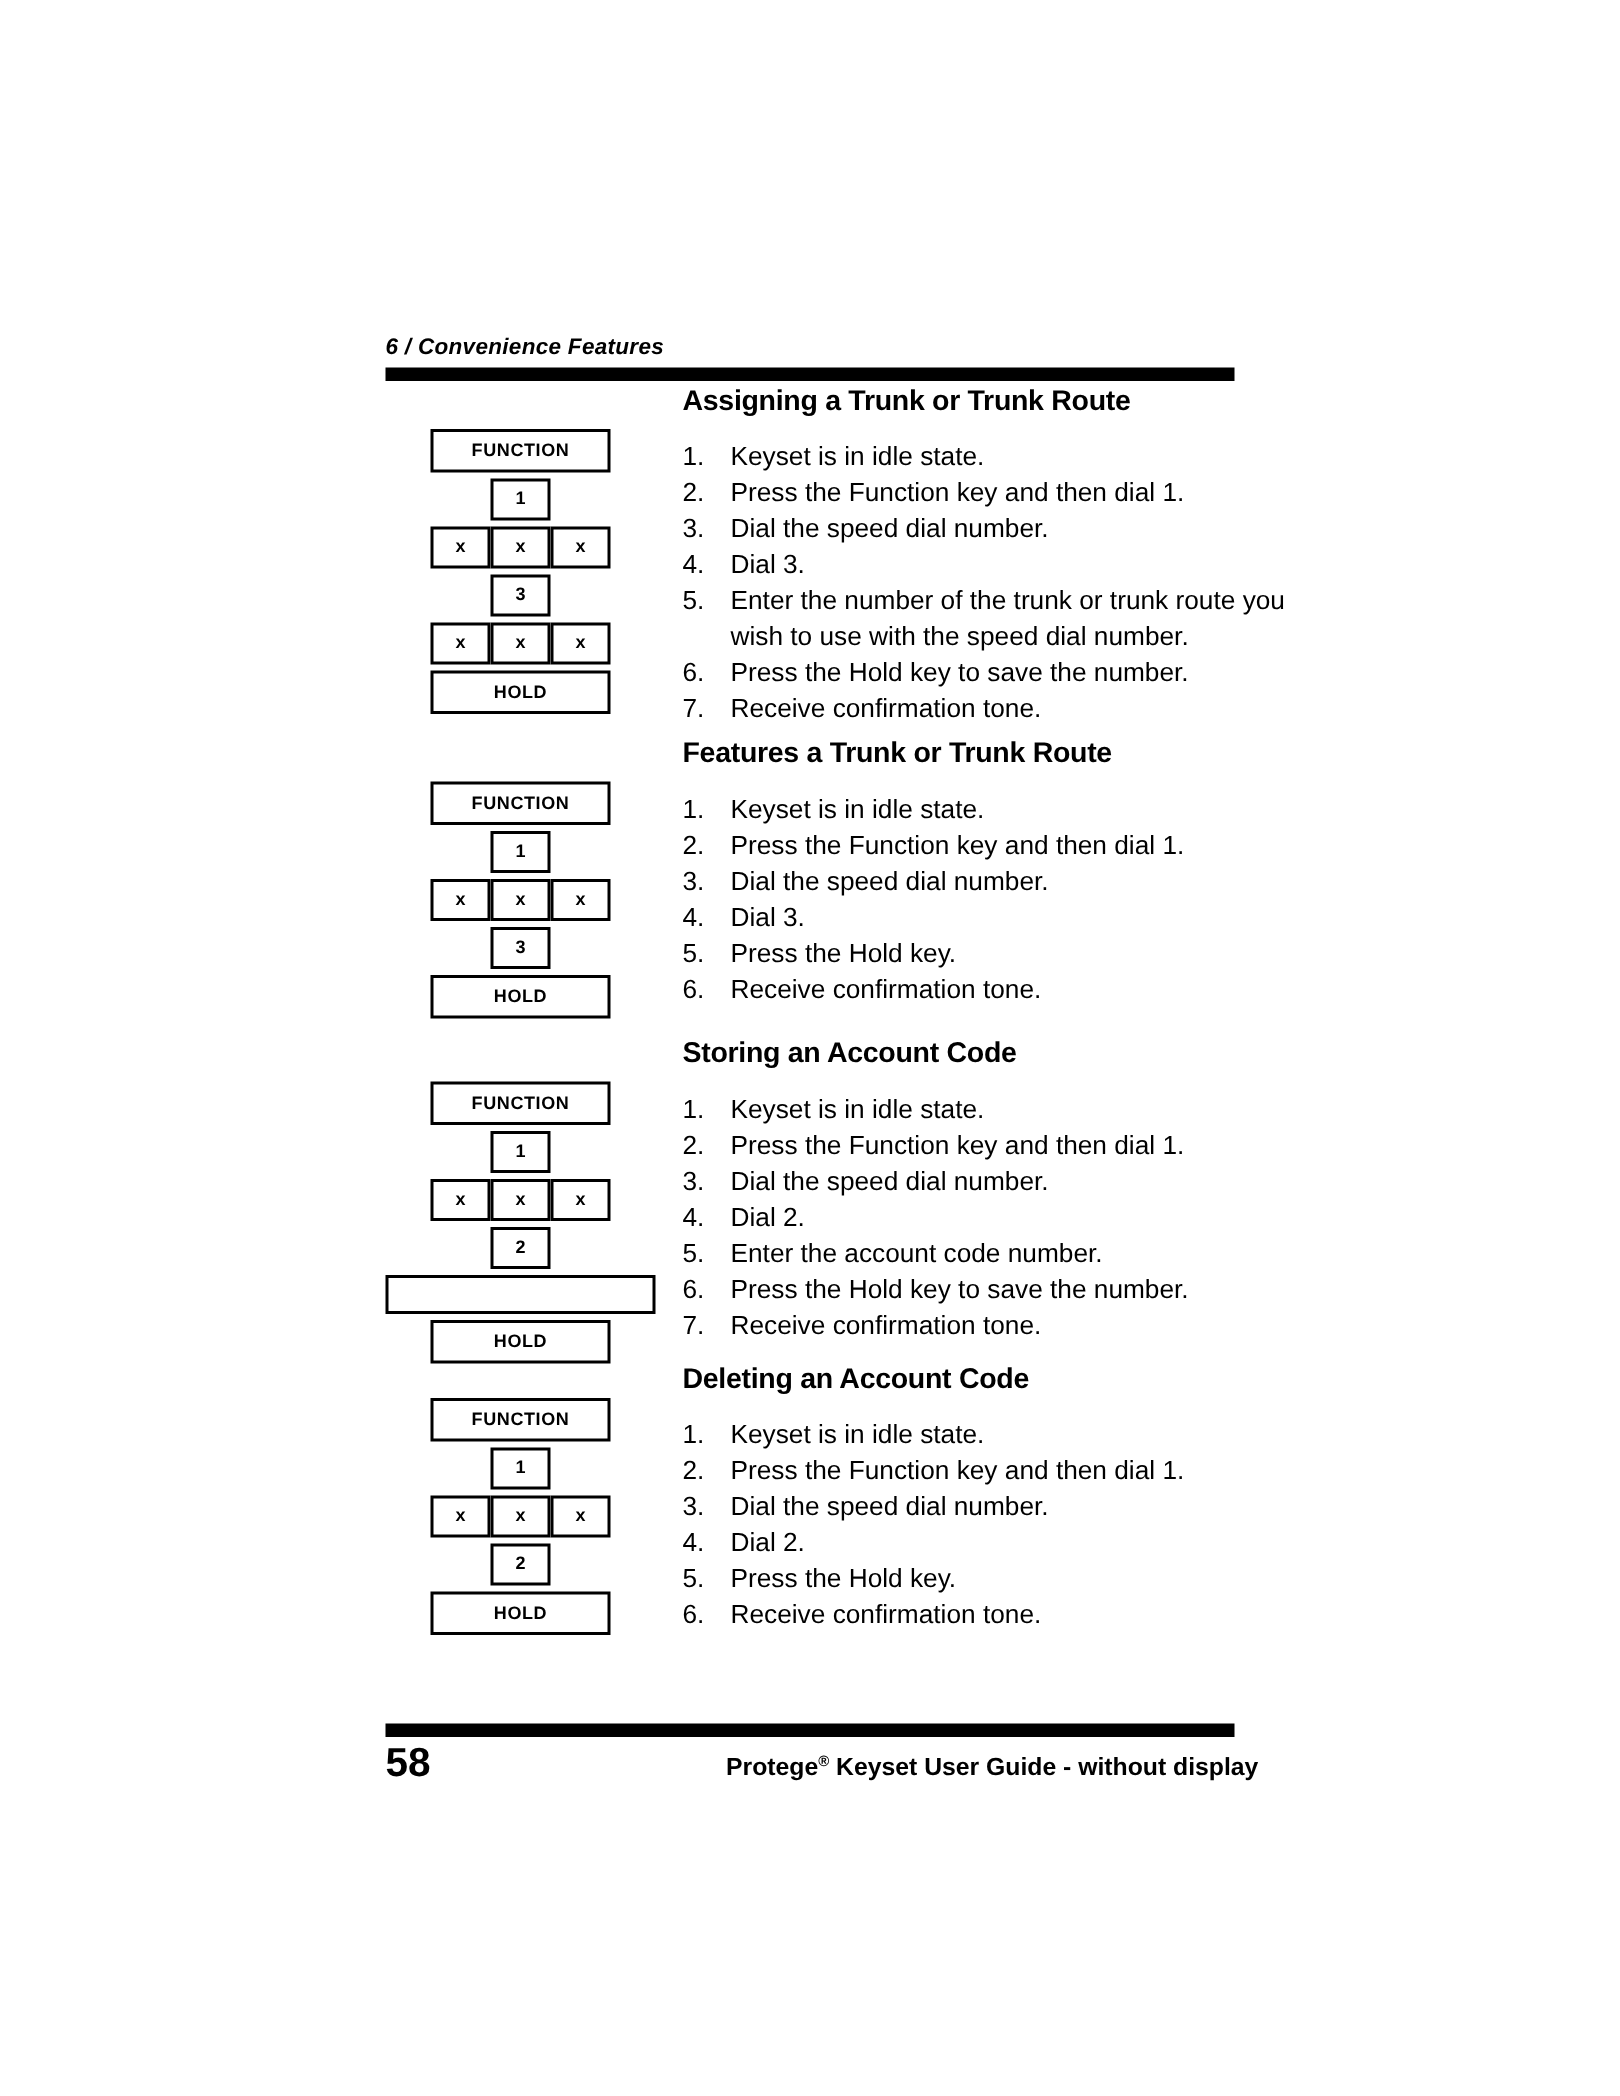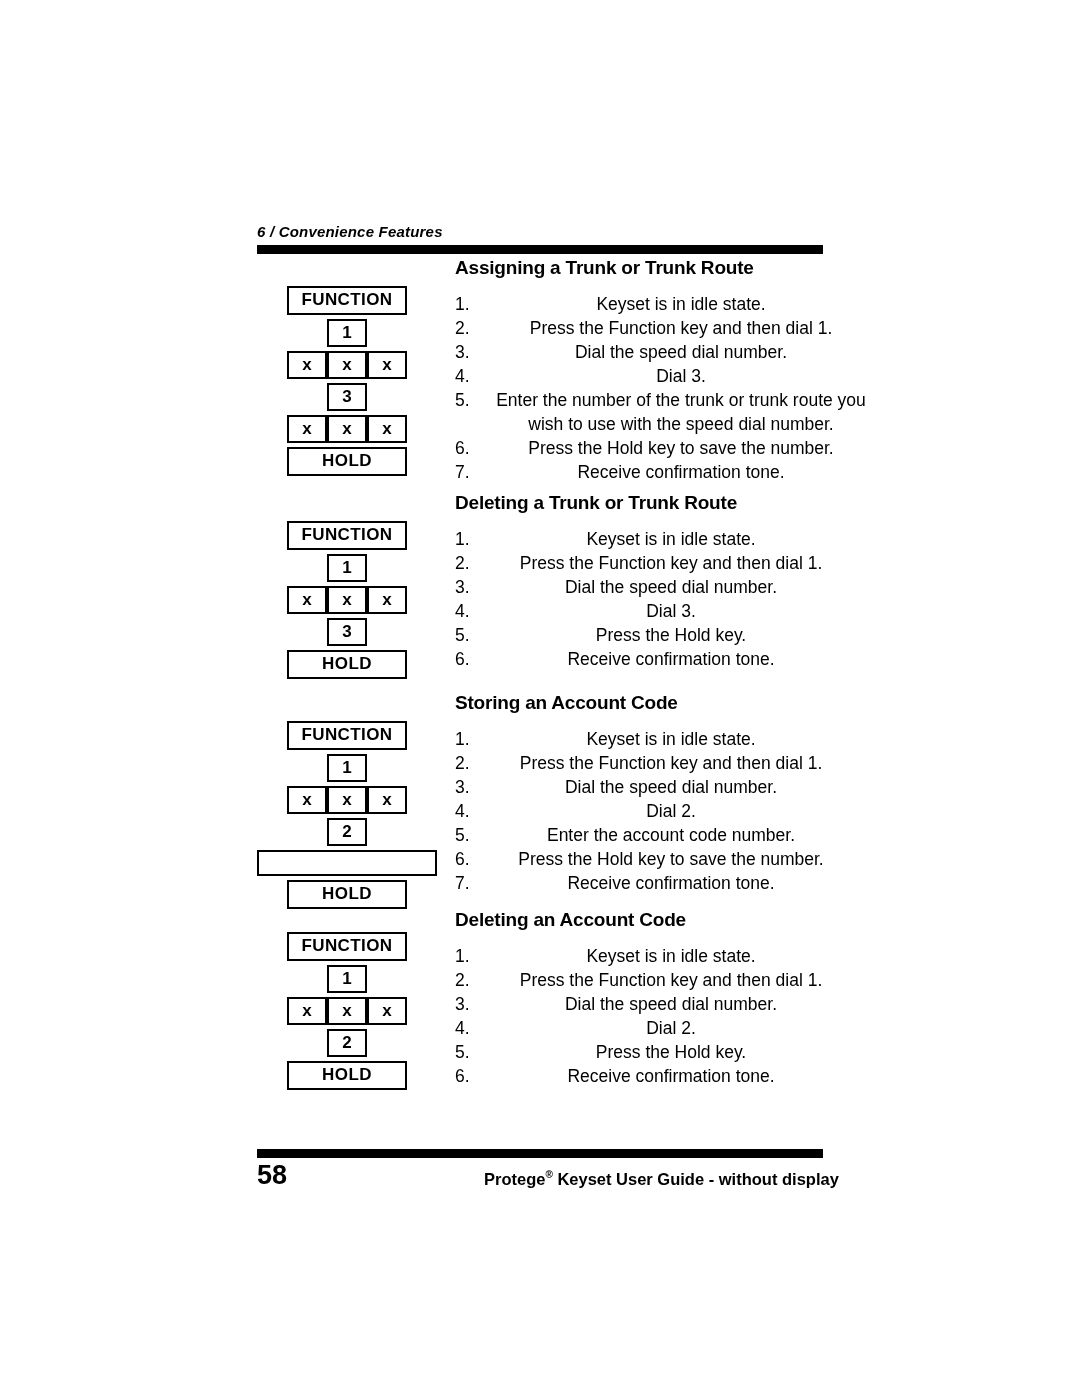--- a/index.html
+++ b/index.html
@@ -76,28 +76,27 @@
   ol.steps li .num {
     position: absolute;
     left: 0;
     top: 0;
     width: 24px;
     text-align: left;
   }
   ol.steps li .cont {
     display: block;
     padding-left: 0;
-    text-align: center;
   }
 
   
   .keybox {
     border: 2.5px solid #000;
     font-weight: bold;
-    font-size: 17px;
+    font-size: 12px;
     text-align: center;
     box-sizing: border-box;
     background: #fff;
     display: block;
     margin: 0 auto;
   }
   .kb-wide {
     width: 120px;
     height: 29px;
     line-height: 24px;
@@ -224,21 +223,21 @@
       <div class="keybox kb-narrow">x</div>
       <div class="keybox kb-narrow">x</div>
     </div>
     <div class="gap2"></div>
     <div class="keybox kb-narrow">3</div>
     <div class="gap2"></div>
     <div class="keybox kb-wide">HOLD</div>
   </div>
 
   <div class="text-col" style="top:493px;">
-    <h2 class="title">Deleting a Trunk or Trunk Route</h2>
+    <h2 class="title">Features a Trunk or Trunk Route</h2>
     <ol class="steps" style="margin-top:13px;">
       <li>
           <span class="num">1.</span>
           <span class="cont">Keyset is in idle state.</span>
         </li>
       <li>
           <span class="num">2.</span>
           <span class="cont">Press the Function key and then dial 1.</span>
         </li>
       <li>

